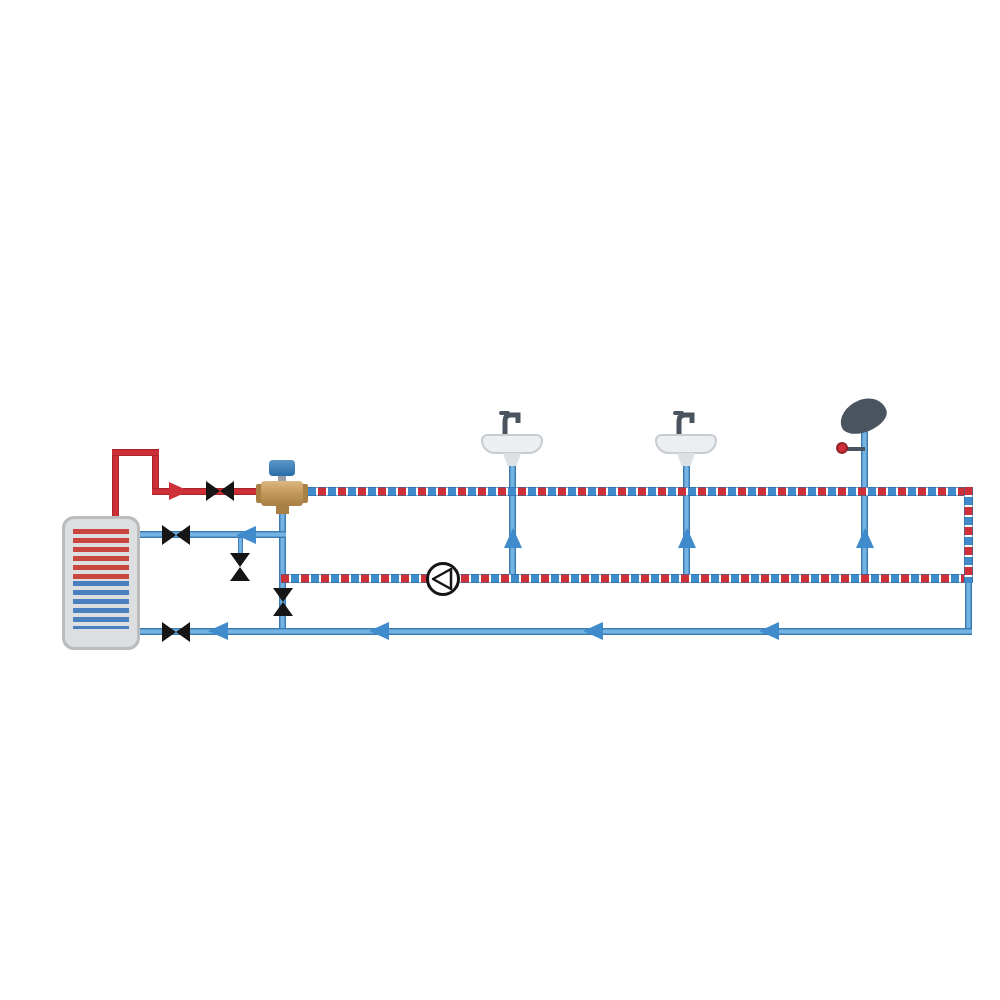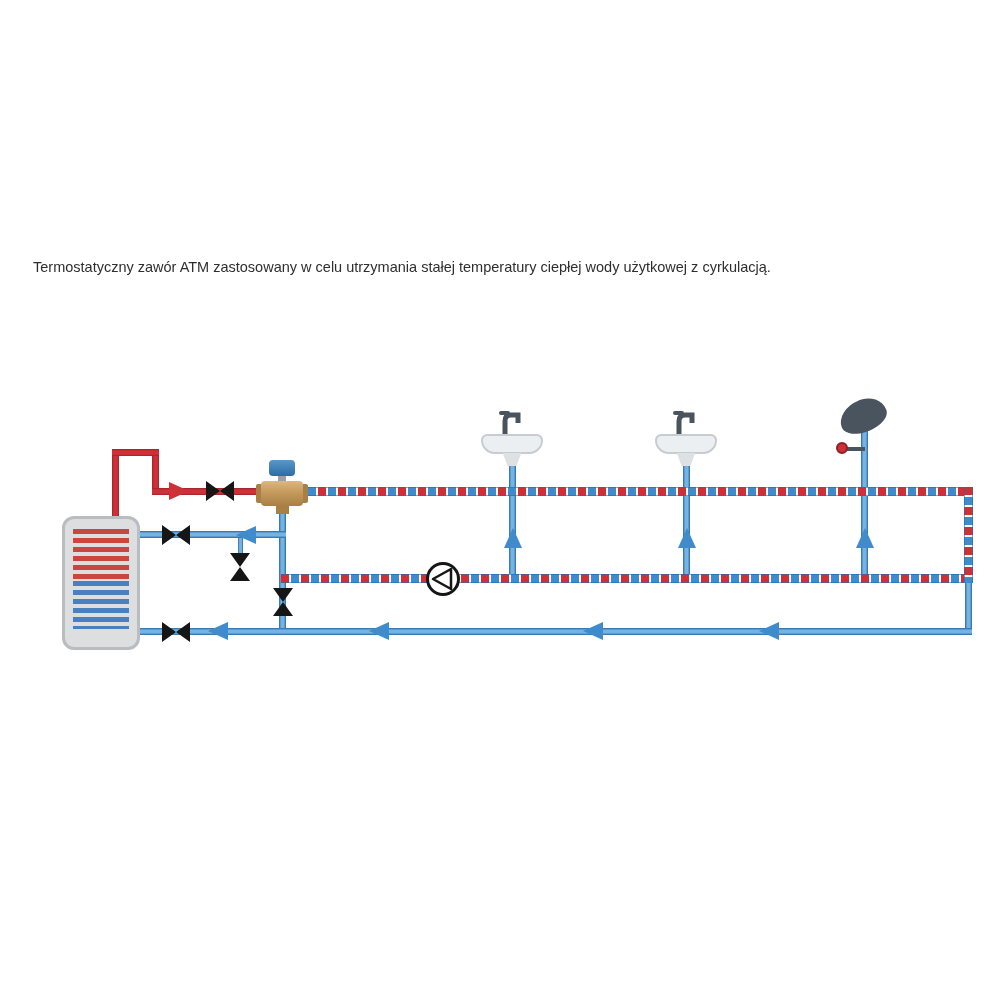--- a/index.html
+++ b/index.html
@@ -70,21 +70,20 @@
     background:var(--hot);border:2px solid #8e2025;}
 
   .pump circle{fill:#ffffff;stroke:var(--valve-black);stroke-width:3;}
   .pump path{fill:#ffffff;stroke:var(--valve-black);stroke-width:2.5;stroke-linejoin:round;}
 </style>
 </head>
 <body>
 
 <div class="canvas">
 
-  <div class="caption">Termostatyczny zawór ATM zastosowany w celu utrzymania stałej temperatury ciepłej wody użytkowej z cyrkulacją.</div>
 
   <div class="pipe v cold" style="left:509px;top:460px;height:122px"></div>
   <div class="pipe v cold" style="left:683px;top:460px;height:122px"></div>
   <div class="pipe v cold" style="left:861px;top:420px;height:162px"></div>
   <div class="pipe v cold" style="left:279px;top:506px;height:129px"></div>
   <div class="pipe v cold" style="left:238px;top:538px;height:17px;width:5px"></div>
   <div class="pipe v cold" style="left:965px;top:578px;height:57px"></div>
   <div class="pipe v hot" style="left:112px;top:449px;height:70px"></div>
   <div class="pipe v hot" style="left:152px;top:449px;height:46px"></div>
 

